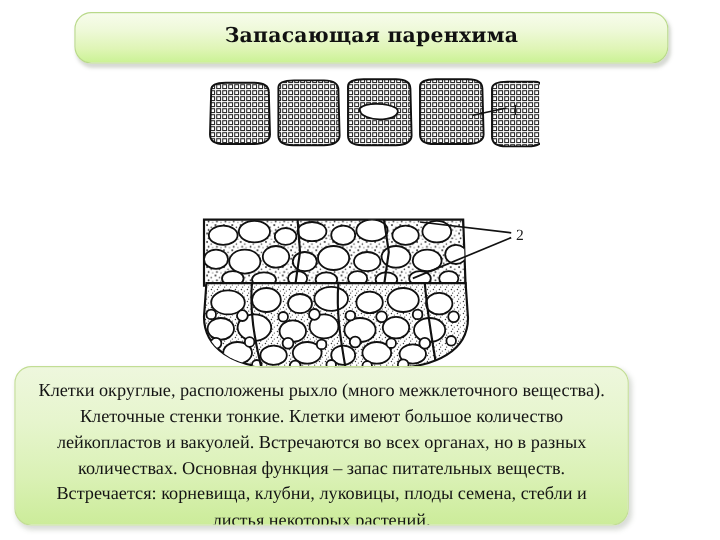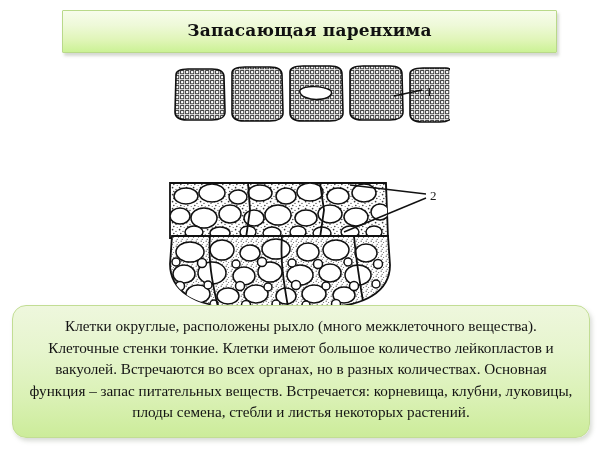--- a/index.html
+++ b/index.html
@@ -23,21 +23,21 @@
     background: #ffffff;
   }
 
   
   .title-box {
     position: absolute;
     left: 62px;
     top: 10px;
     width: 495px;
     height: 43px;
-    border-radius: 1px;
+    border-radius: 14px;
     border: 1px solid #b9d98a;
     background: linear-gradient(to bottom, #f7fcec 0%, #eef9d8 35%, #dff5b6 72%, #cbf295 100%);
     box-shadow: 2px 3px 3px rgba(120,130,110,0.30);
     box-sizing: border-box;
   }
   .title-text {
     position: absolute;
     left: 0;
     right: 0;
     top: 9px;
@@ -64,21 +64,21 @@
     font-family: "Liberation Serif", serif;
     font-size: 13px;
     fill: #1a1a1a;
   }
 
   
   .desc-box {
     position: absolute;
     left: 12px;
     top: 305px;
-    width: 578px;
+    width: 512px;
     height: 133px;
     border-radius: 14px;
     border: 1px solid #c2dd94;
     background: linear-gradient(to bottom, #eef7dd 0%, #e6f5cd 35%, #daf1b5 70%, #ccec9a 100%);
     box-shadow: 2px 3px 4px rgba(120,130,110,0.28);
     box-sizing: border-box;
     overflow: hidden;
   }
   .desc-text {
     position: absolute;

